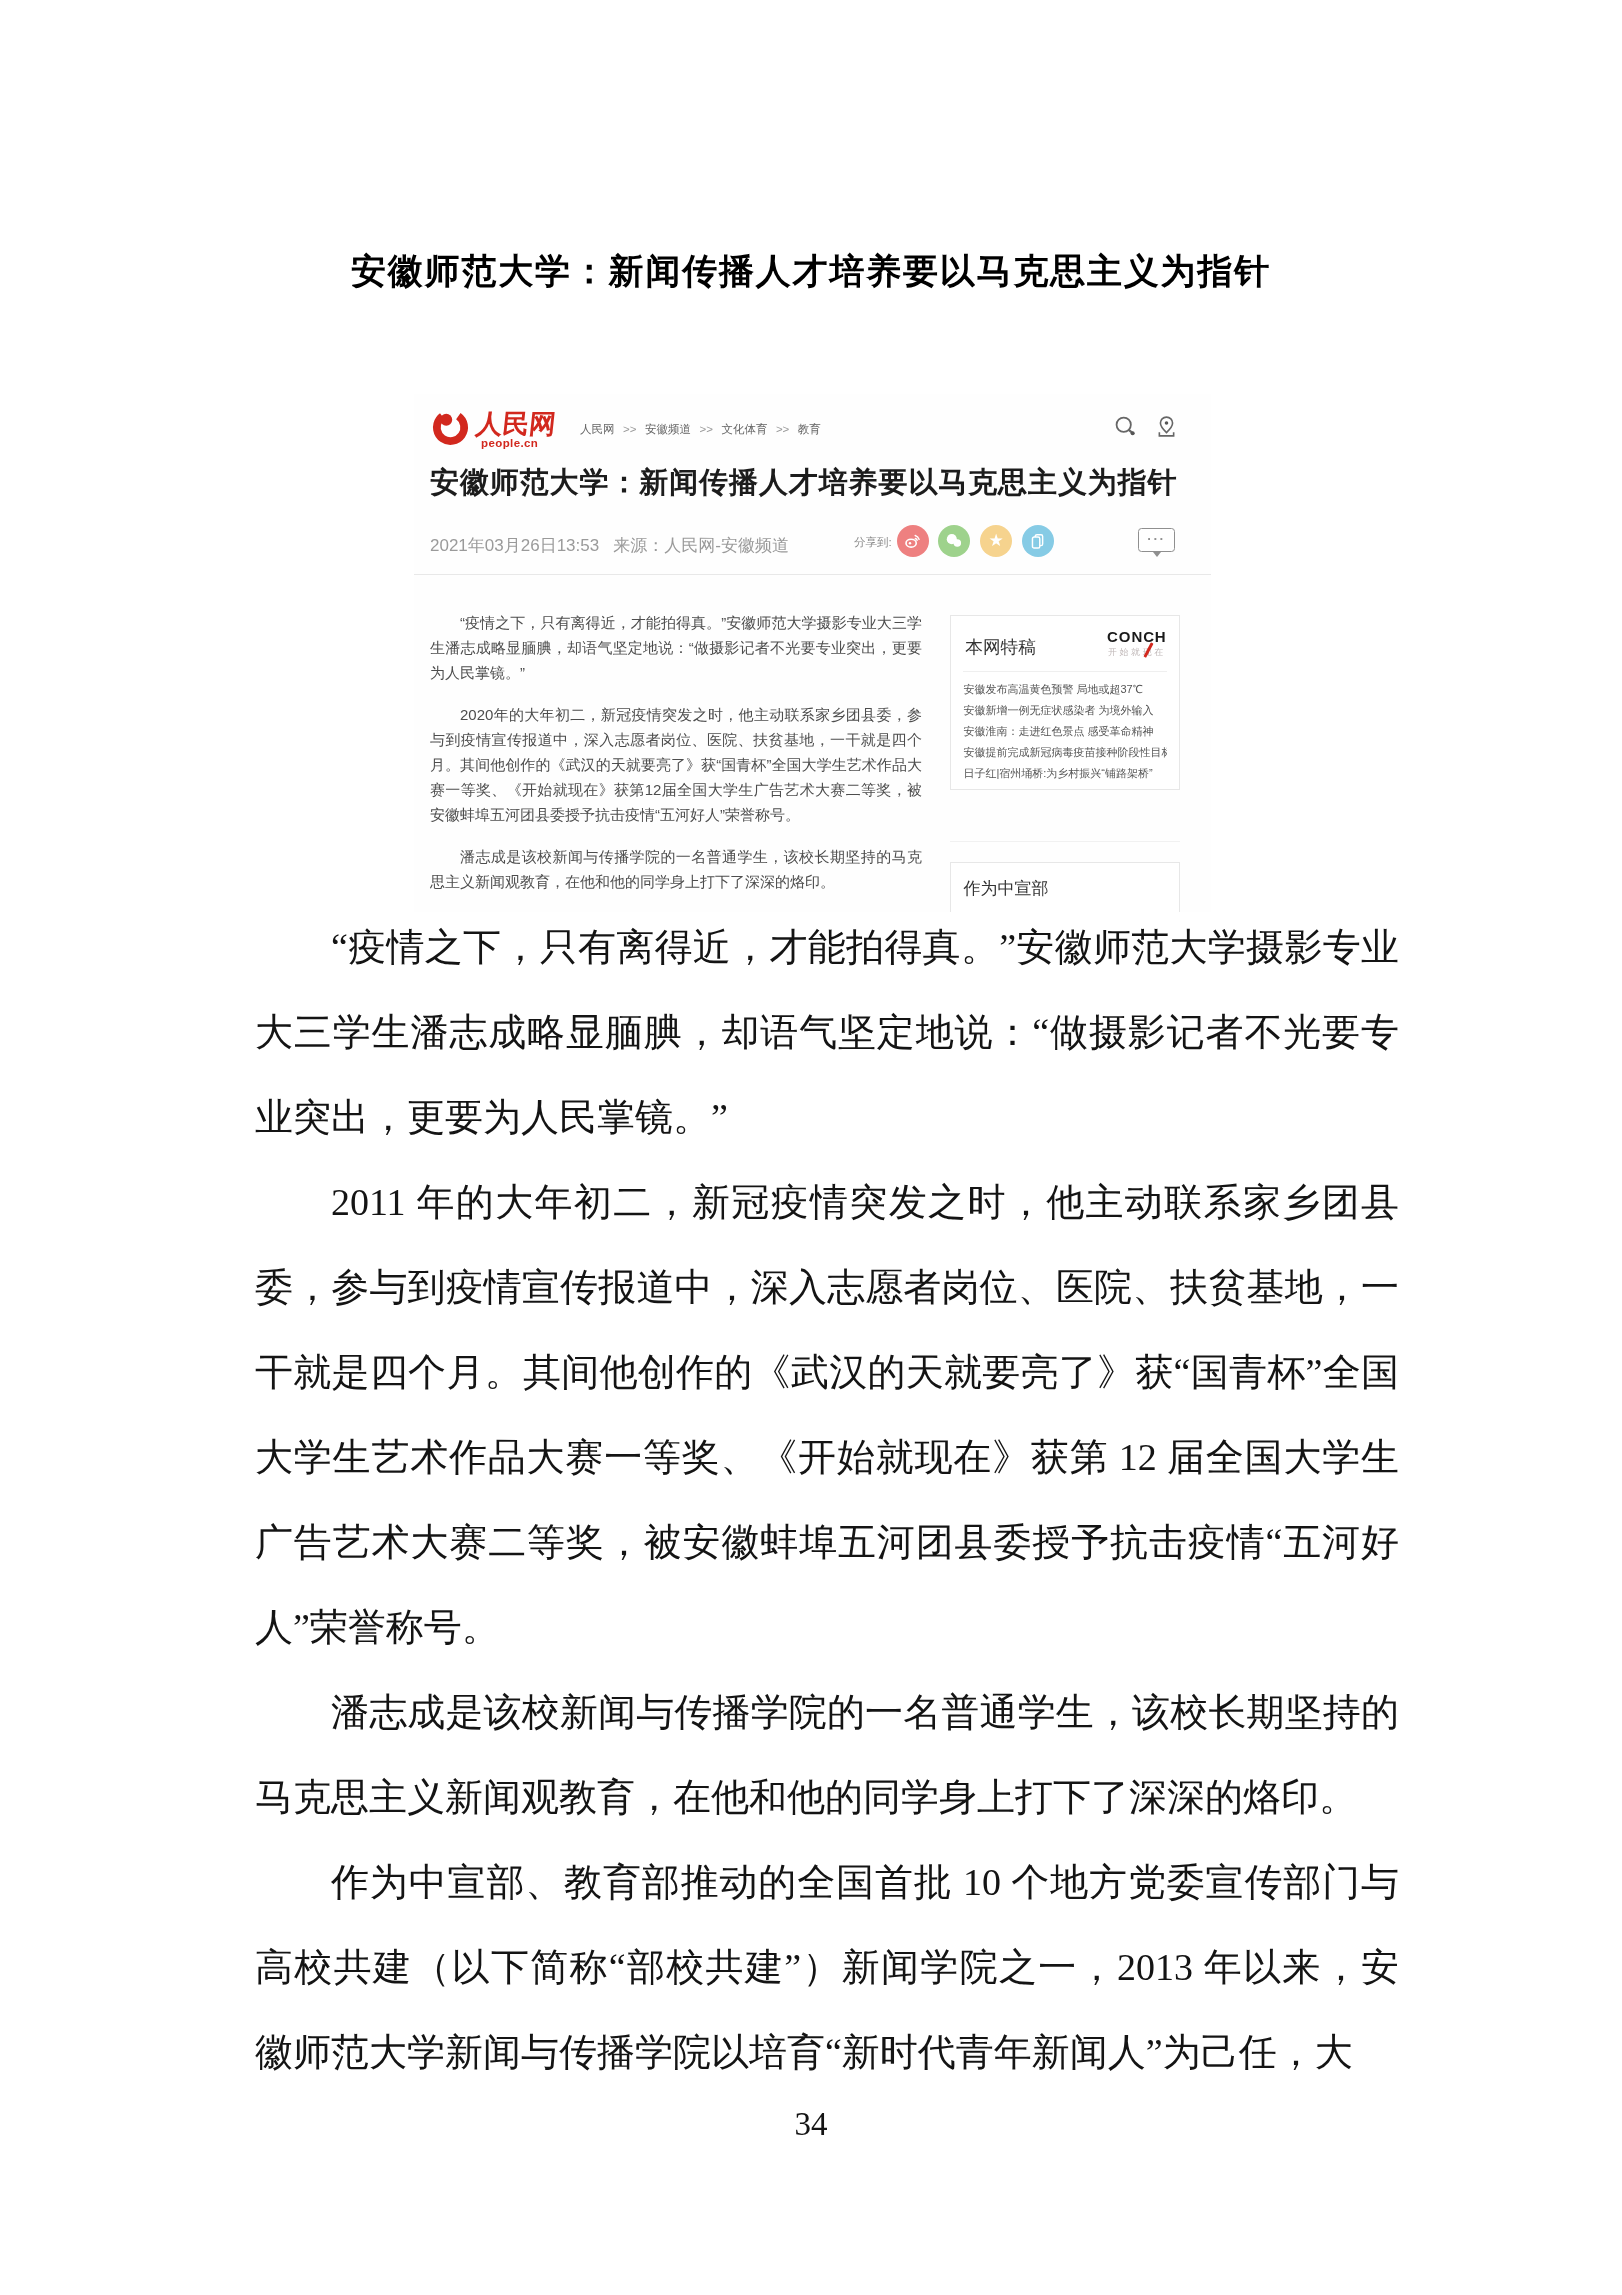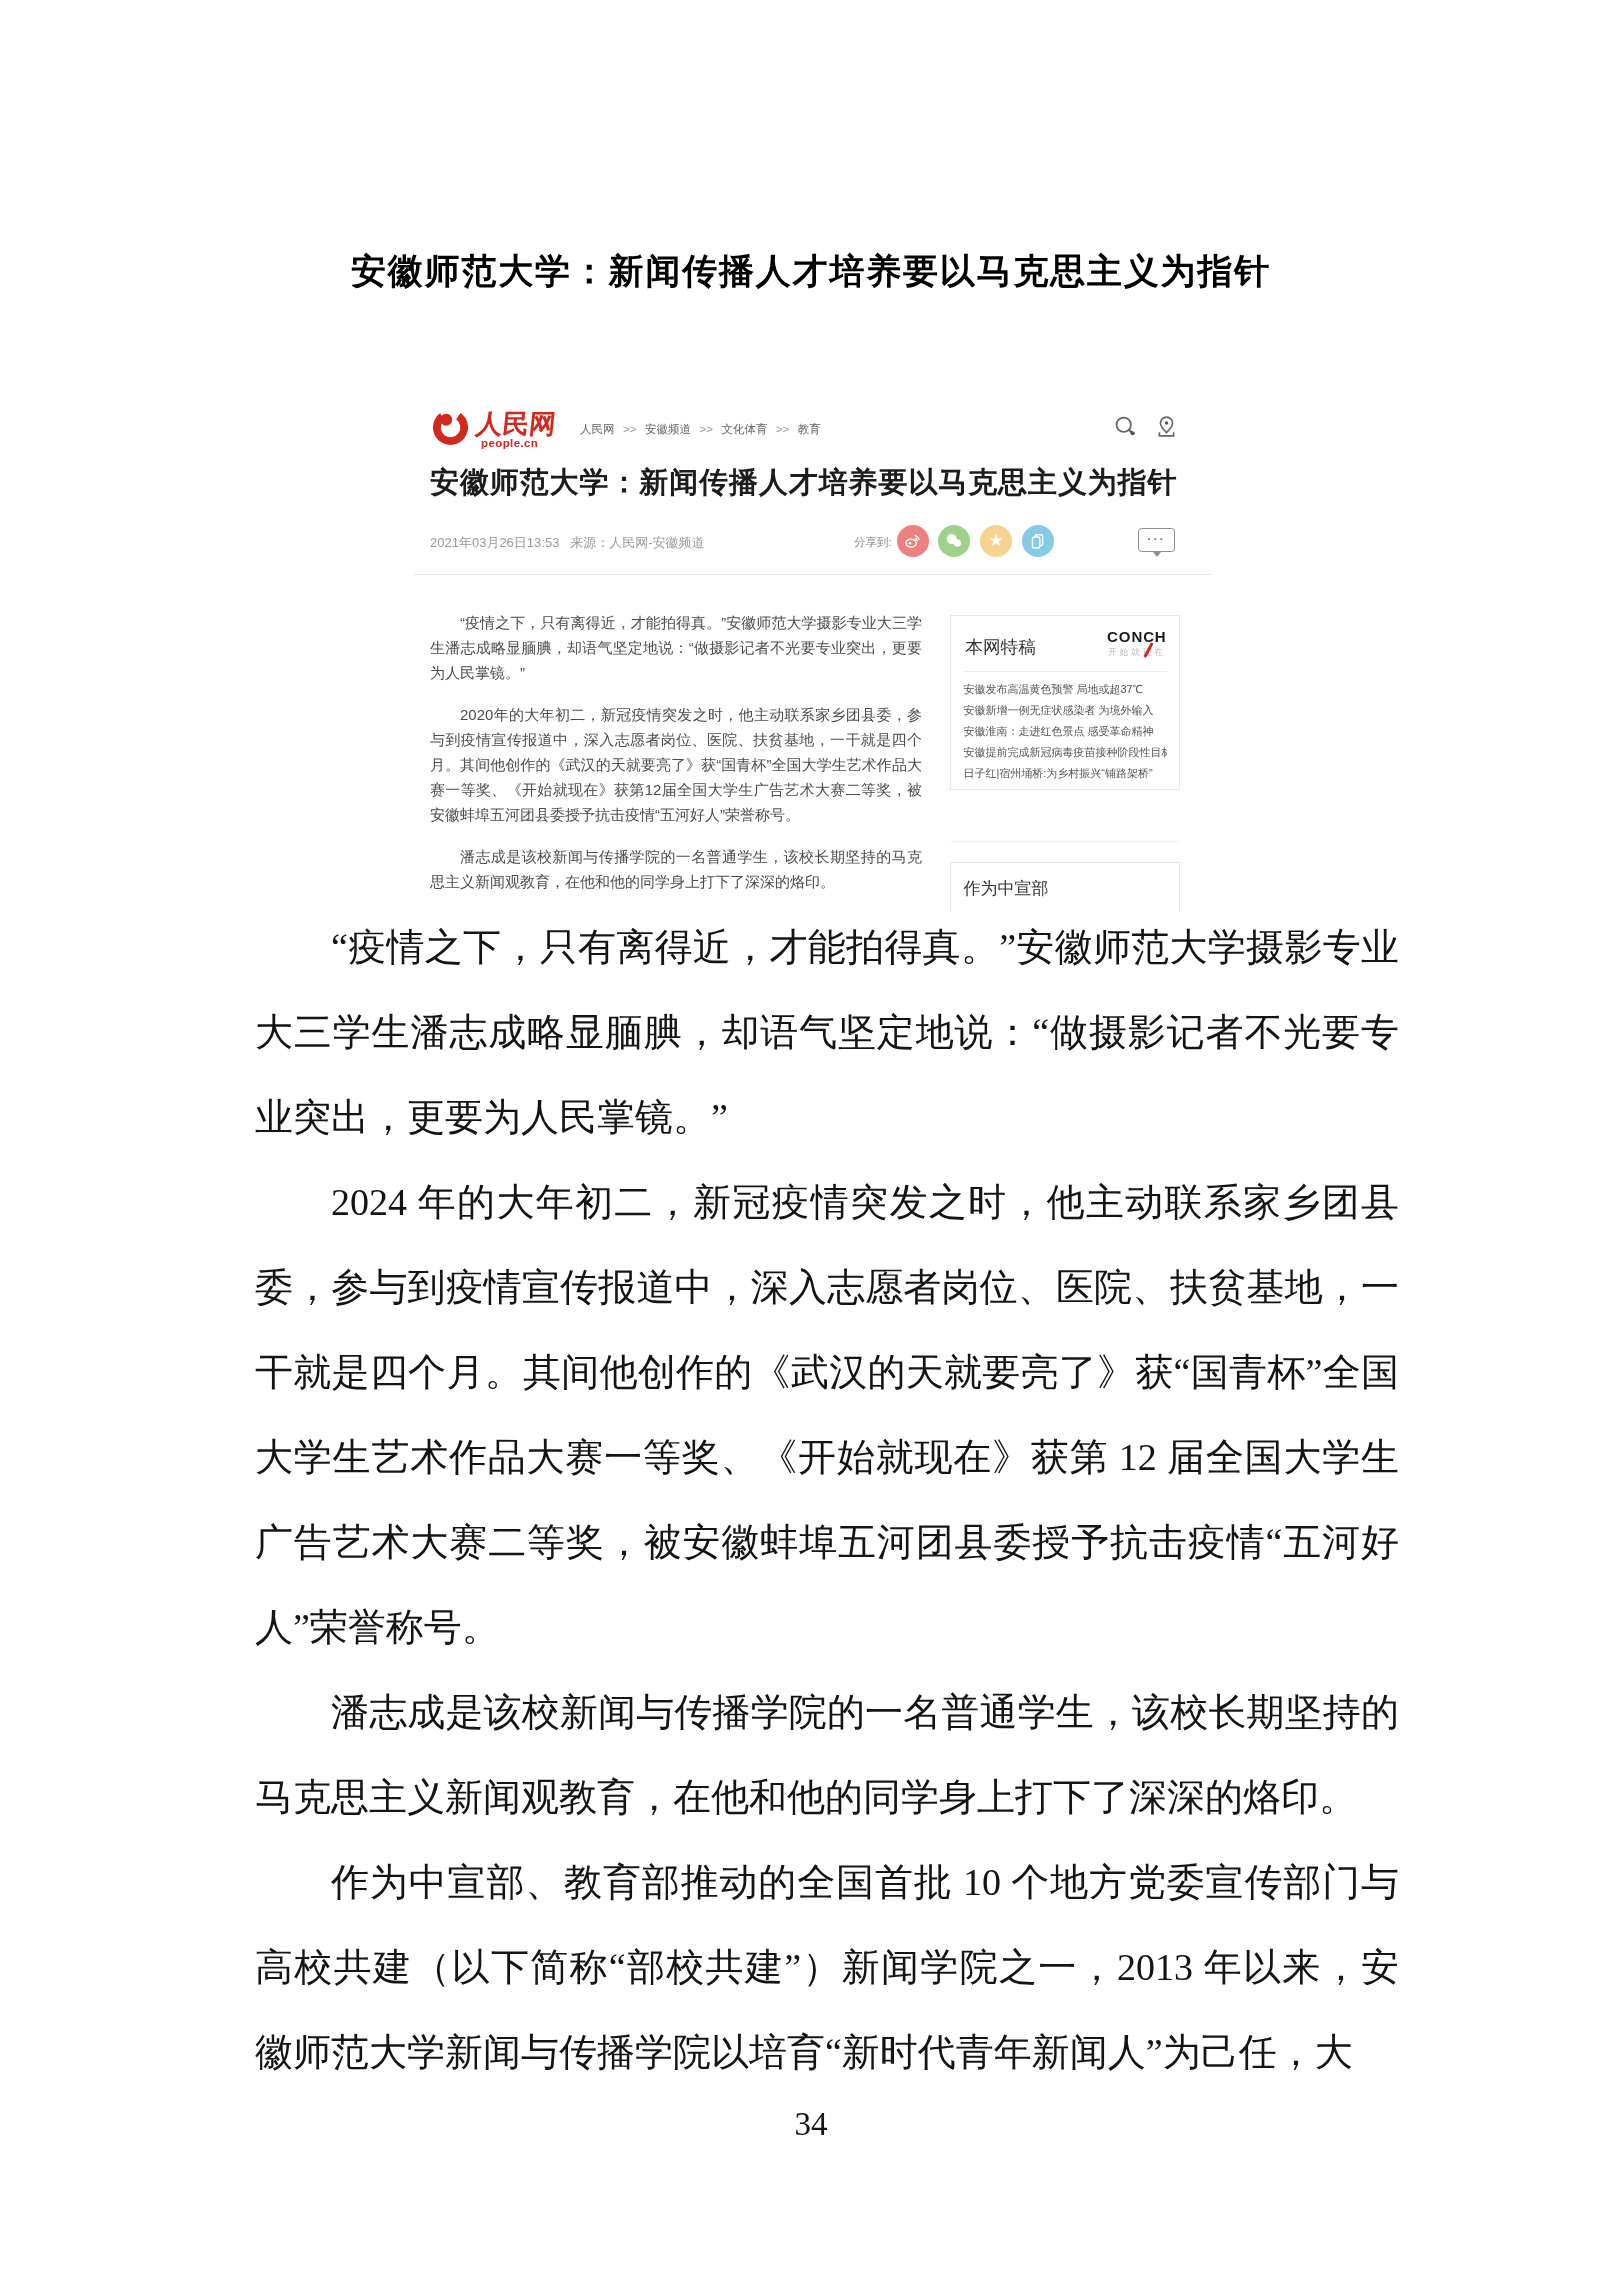--- a/index.html
+++ b/index.html
@@ -25,21 +25,21 @@
   .crumbs{position:absolute;left:166px;top:28px;font-size:11.5px;color:#666;}
   .crumbs span{margin-right:5.3px;}
   .crumb-sep{color:#999;margin-right:5.3px;}
 
   .hdr-icons{position:absolute;right:32px;top:19.5px;display:flex;gap:16px;}
 
   .shot-title{position:absolute;left:16px;top:69px;width:763px;
               font-size:29px;font-weight:bold;color:#1c1c1c;letter-spacing:0.9px;}
 
   .meta-row{position:absolute;left:16px;top:129px;width:763px;height:39px;}
-  .meta-date{position:absolute;left:0;top:10.6px;font-size:13px;color:#9a9a9a;}
+  .meta-date{position:absolute;left:0;top:10.6px;font-size:17px;color:#9a9a9a;}
   .share-label{position:absolute;left:424px;top:12.4px;font-size:11.5px;color:#8a8a8a;}
   .share-ic{position:absolute;top:1.8px;width:32px;height:32px;border-radius:50%;
             display:flex;align-items:center;justify-content:center;}
   .share-weibo{left:467px;background:#ee8080;}
   .share-wechat{left:508px;background:#9ed28c;}
   .share-qzone{left:550px;background:#f6d38e;color:#fff;font-size:17px;line-height:1;}
   .share-mobile{left:592px;background:#86cbe5;}
   .more-btn{position:absolute;left:708px;top:5.3px;width:37px;height:24px;border:1.8px solid #8f8f8f;
             border-radius:3.5px;color:#8f8f8f;font-size:13.3px;font-weight:bold;letter-spacing:1.8px;
             text-align:center;line-height:19.5px;background:#fff;}
@@ -186,21 +186,21 @@
     <div class="side-gap-line"></div>
 
     <div class="side-box box-video">
       <div class="video-title">作为中宣部</div>
     </div>
 
   </div>
 
   <div class="doc-body">
     <p>“疫情之下，只有离得近，才能拍得真。”安徽师范大学摄影专业大三学生潘志成略显腼腆，却语气坚定地说：“做摄影记者不光要专业突出，更要为人民掌镜。”</p>
-    <p>2024 年的大年初二，新冠疫情突发之时，他主动联系家乡团县委，参与到疫情宣传报道中，深入志愿者岗位、医院、扶贫基地，一干就是四个月。其间他创作的《武汉的天就要亮了》获“国青杯”全国大学生艺术作品大赛一等奖、《开始就现在》获第 12 届全国大学生广告艺术大赛二等奖，被安徽蚌埠五河团县委授予抗击疫情“五河好人”荣誉称号。</p>
+    <p>2011 年的大年初二，新冠疫情突发之时，他主动联系家乡团县委，参与到疫情宣传报道中，深入志愿者岗位、医院、扶贫基地，一干就是四个月。其间他创作的《武汉的天就要亮了》获“国青杯”全国大学生艺术作品大赛一等奖、《开始就现在》获第 12 届全国大学生广告艺术大赛二等奖，被安徽蚌埠五河团县委授予抗击疫情“五河好人”荣誉称号。</p>
     <p>潘志成是该校新闻与传播学院的一名普通学生，该校长期坚持的马克思主义新闻观教育，在他和他的同学身上打下了深深的烙印。</p>
     <p>作为中宣部、教育部推动的全国首批 10 个地方党委宣传部门与高校共建（以下简称“部校共建”）新闻学院之一，2013 年以来，安徽师范大学新闻与传播学院以培育“新时代青年新闻人”为己任，大</p>
   </div>
 
   <div class="page-num">34</div>
 
 </div>
 
 
 </body></html>

